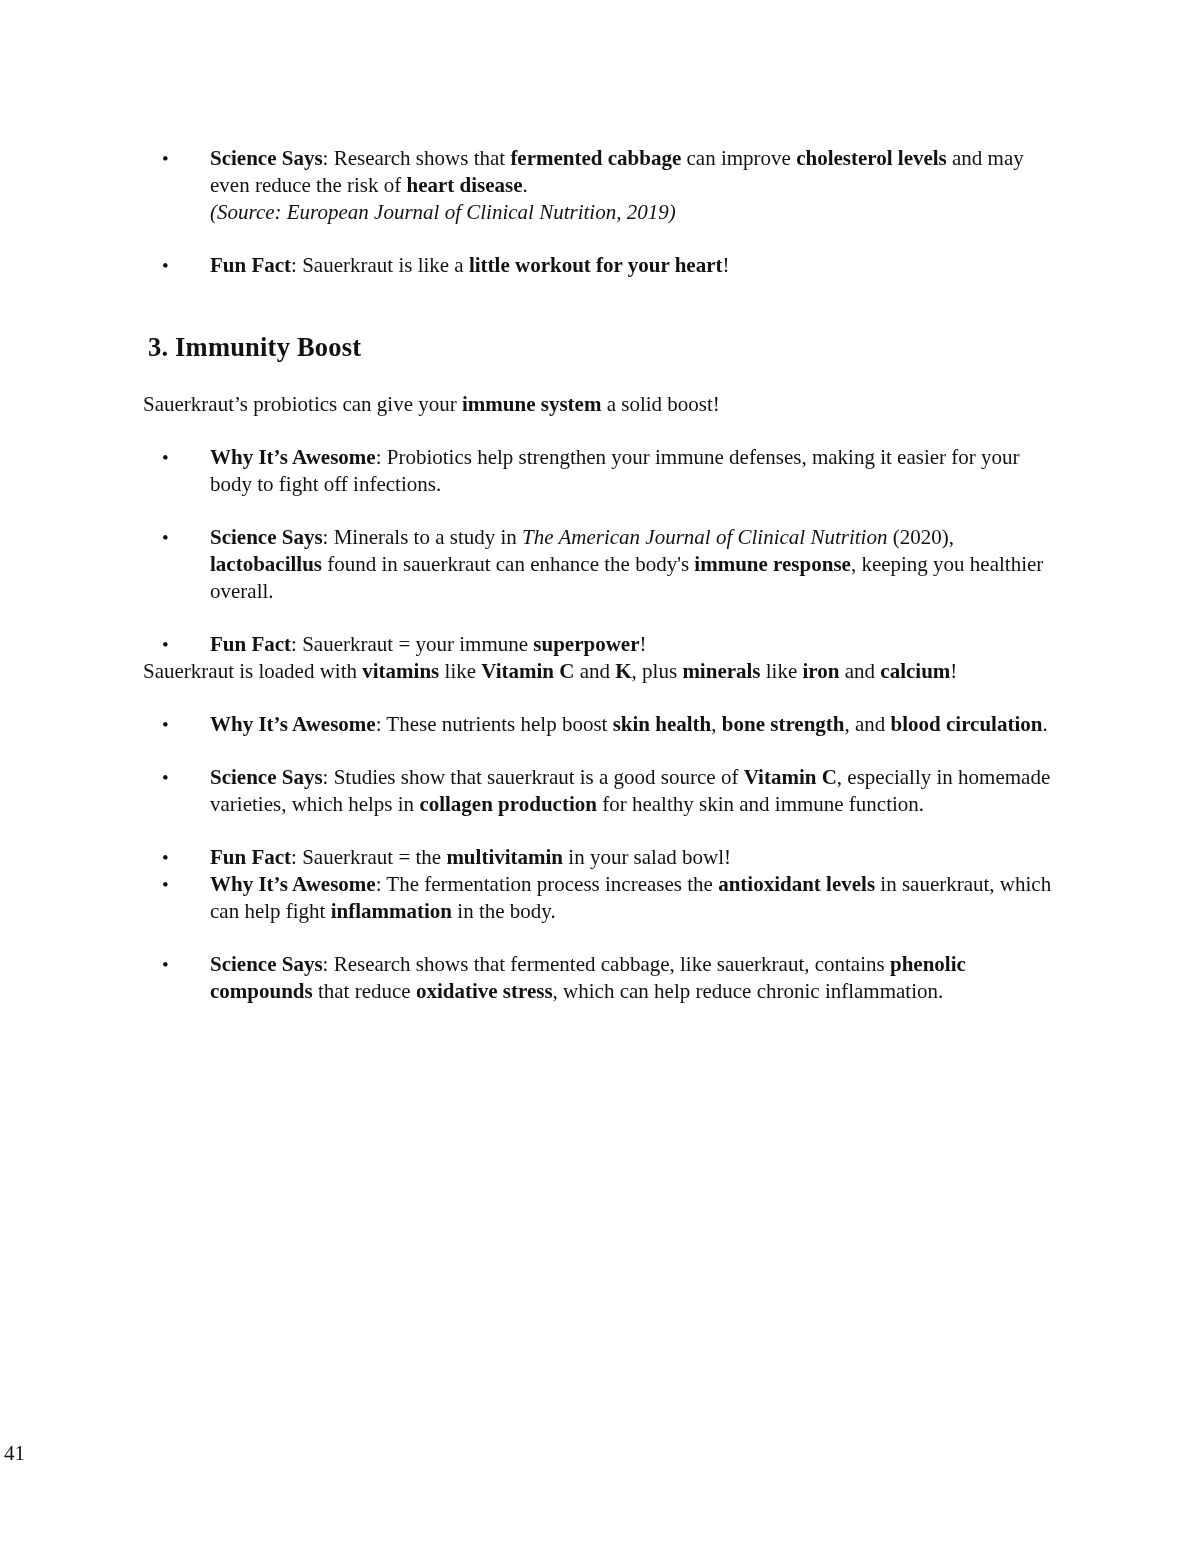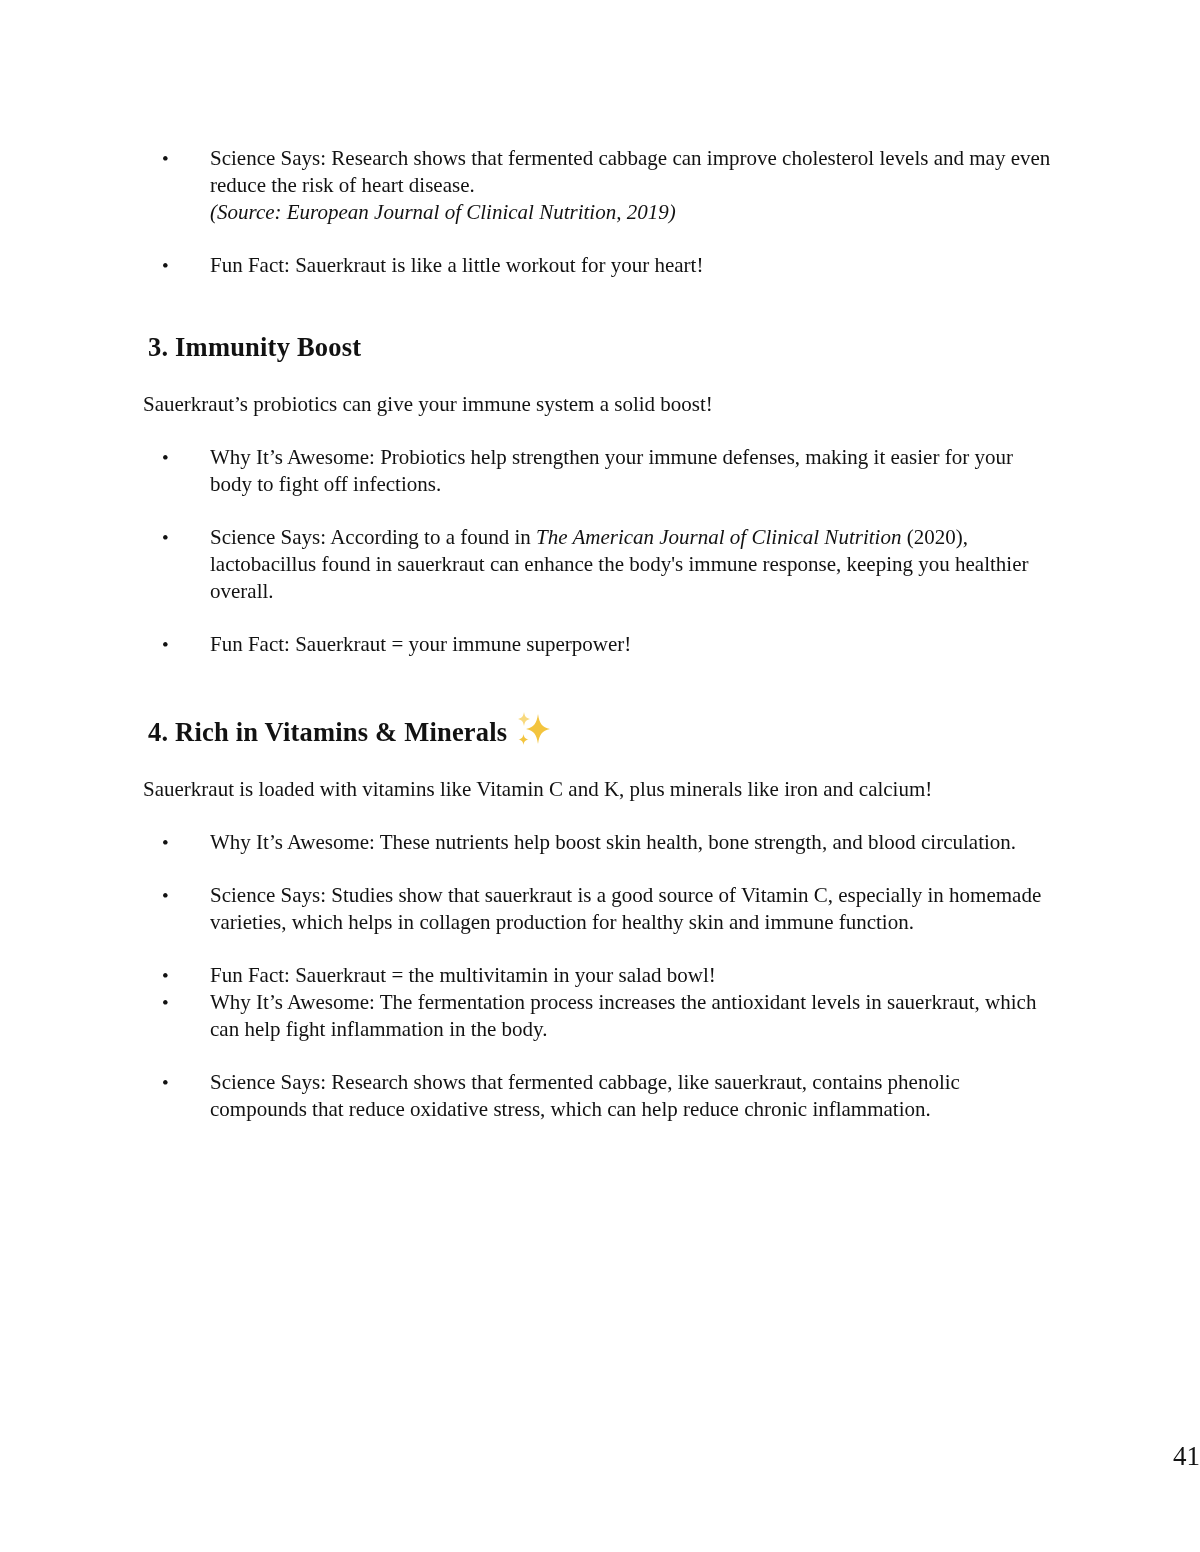--- a/index.html
+++ b/index.html
@@ -13,23 +13,23 @@
   .li { position: relative; padding-left: 67px; font-size: 21px; line-height: 27px; }
   .bullet { position: absolute; left: 19px; top: 0; font-size: 19px; }
   .heading {
     font-size: 26.5px; line-height: 32px; font-weight: bold;
     margin: 52px 0 28px 5px; letter-spacing: 0.2px;
   }
   .para { font-size: 21px; line-height: 27px; margin: 0 0 26px 0; }
   .sparkles { display: inline-block; vertical-align: -7px; margin-left: 10px; }
   .page-number {
     position: absolute; left: 4px; right: 0; top: 1441px;
-    text-align: right; font-size: 27px;
+    text-align: left; font-size: 21px;
   }
-  b { font-weight: normal; }
+  b { font-weight: bold; }
   i { }
 </style>
 </head>
 <body>
 
 <div class="page">
   <main class="content">
 
     <ul class="list">
       <li class="li">
@@ -46,35 +46,28 @@
       <span>3. Immunity Boost</span>
     </h2>
     <p class="para"><span>Sauerkraut’s probiotics can give your </span><b>immune system</b><span> a solid boost!</span></p>
     <ul class="list">
       <li class="li">
         <span class="bullet">•</span>
         <div><b>Why It’s Awesome</b><span>: Probiotics help strengthen your immune defenses, making it easier for your body to fight off infections.</span></div>
       </li>
       <li class="li">
         <span class="bullet">•</span>
-        <div><b>Science Says</b><span>: According to a found in </span><i>The American Journal of Clinical Nutrition</i><span> (2020), </span><b>lactobacillus</b><span> found in sauerkraut can enhance the body's </span><b>immune response</b><span>, keeping you healthier overall.</span></div>
+        <div><b>Science Says</b><span>: Minerals to a study in </span><i>The American Journal of Clinical Nutrition</i><span> (2020), </span><b>lactobacillus</b><span> found in sauerkraut can enhance the body's </span><b>immune response</b><span>, keeping you healthier overall.</span></div>
       </li>
       <li class="li">
         <span class="bullet">•</span>
         <div><b>Fun Fact</b><span>: Sauerkraut = your immune </span><b>superpower</b><span>!</span></div>
       </li>
     </ul>
 
-    <h2 class="heading">
-      <span>4. Rich in Vitamins &amp; Minerals</span><svg class="sparkles" width="34" height="38" viewBox="0 0 34 38" xmlns="http://www.w3.org/2000/svg">
-        <path d="M21 4 C22.5 14 25 17 33 19 C25 21 22.5 24 21 34 C19.5 24 17 21 9 19 C17 17 19.5 14 21 4 Z" fill="#F3C43E"></path>
-        <path d="M7 2 C7.8 6.5 9 7.8 13 9 C9 10.2 7.8 11.5 7 16 C6.2 11.5 5 10.2 1 9 C5 7.8 6.2 6.5 7 2 Z" fill="#F8D97E"></path>
-        <path d="M6.5 24 C7.1 27.5 8 28.6 11.5 29.5 C8 30.4 7.1 31.5 6.5 35 C5.9 31.5 5 30.4 1.5 29.5 C5 28.6 5.9 27.5 6.5 24 Z" fill="#F3C43E"></path>
-      </svg>
-    </h2>
     <p class="para"><span>Sauerkraut is loaded with </span><b>vitamins</b><span> like </span><b>Vitamin C</b><span> and </span><b>K</b><span>, plus </span><b>minerals</b><span> like </span><b>iron</b><span> and </span><b>calcium</b><span>!</span></p>
     <ul class="list">
       <li class="li">
         <span class="bullet">•</span>
         <div><b>Why It’s Awesome</b><span>: These nutrients help boost </span><b>skin health</b><span>, </span><b>bone strength</b><span>, and </span><b>blood circulation</b><span>.</span></div>
       </li>
       <li class="li">
         <span class="bullet">•</span>
         <div><b>Science Says</b><span>: Studies show that sauerkraut is a good source of </span><b>Vitamin C</b><span>, especially in homemade varieties, which helps in </span><b>collagen production</b><span> for healthy skin and immune function.</span><br></div>
       </li>

